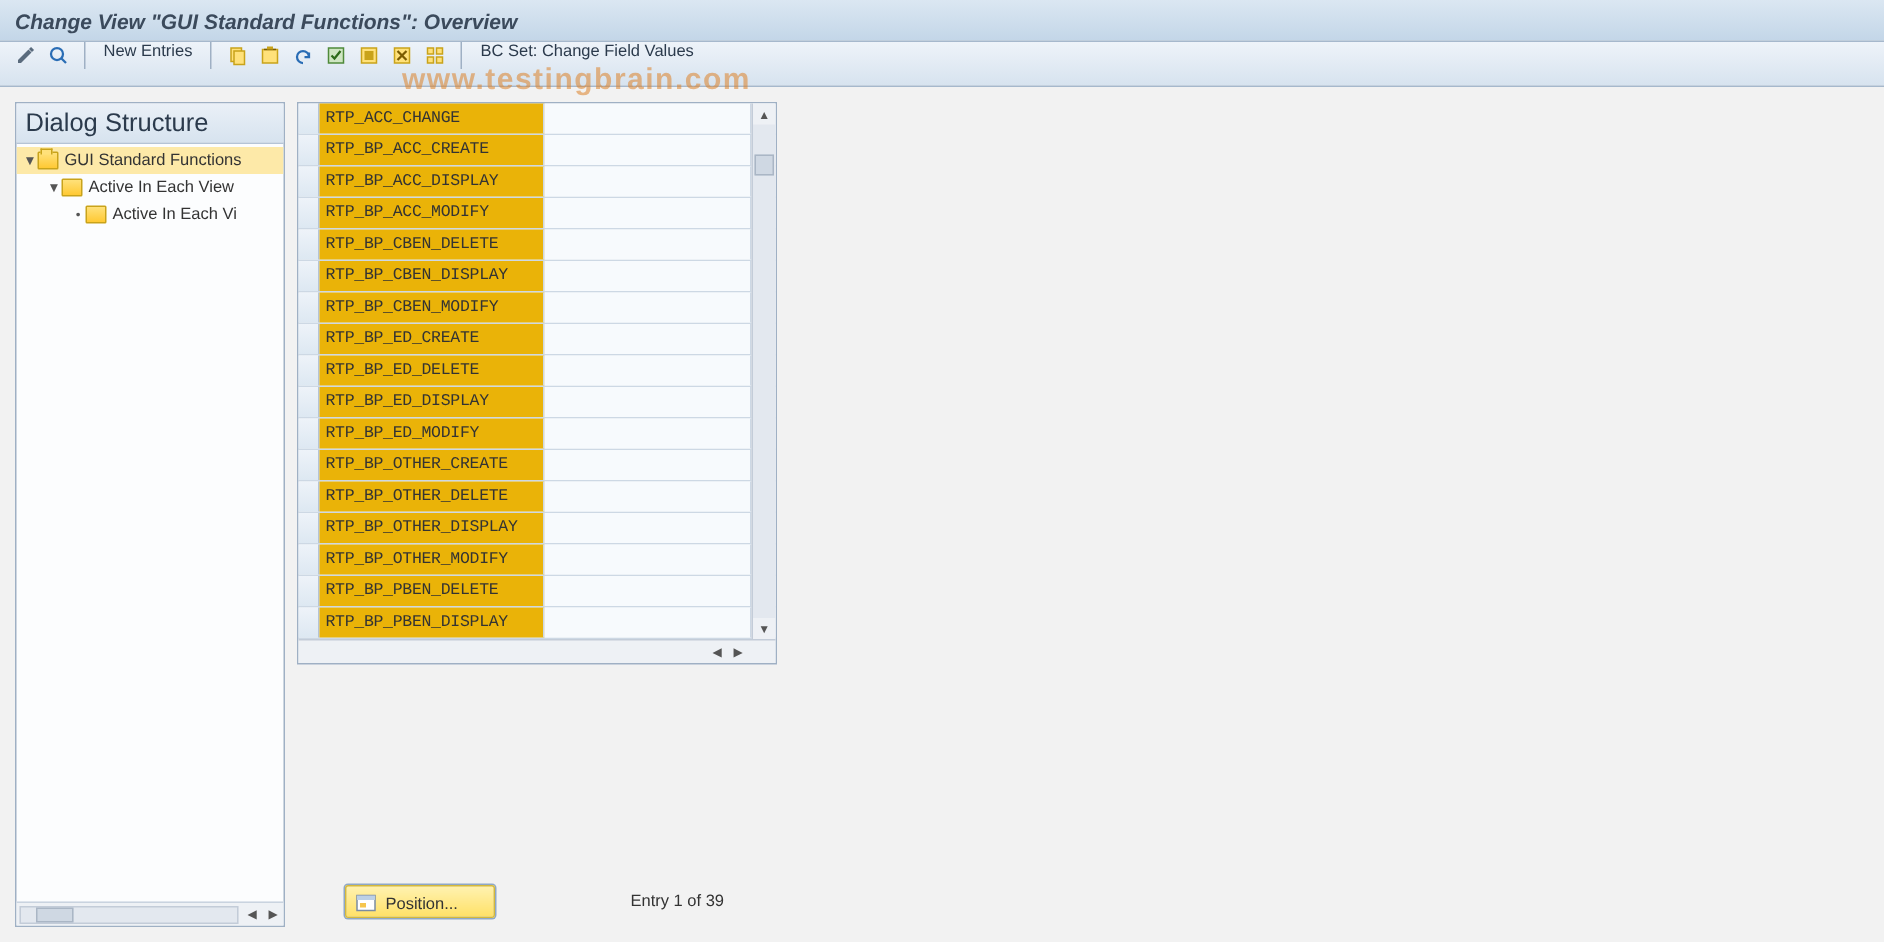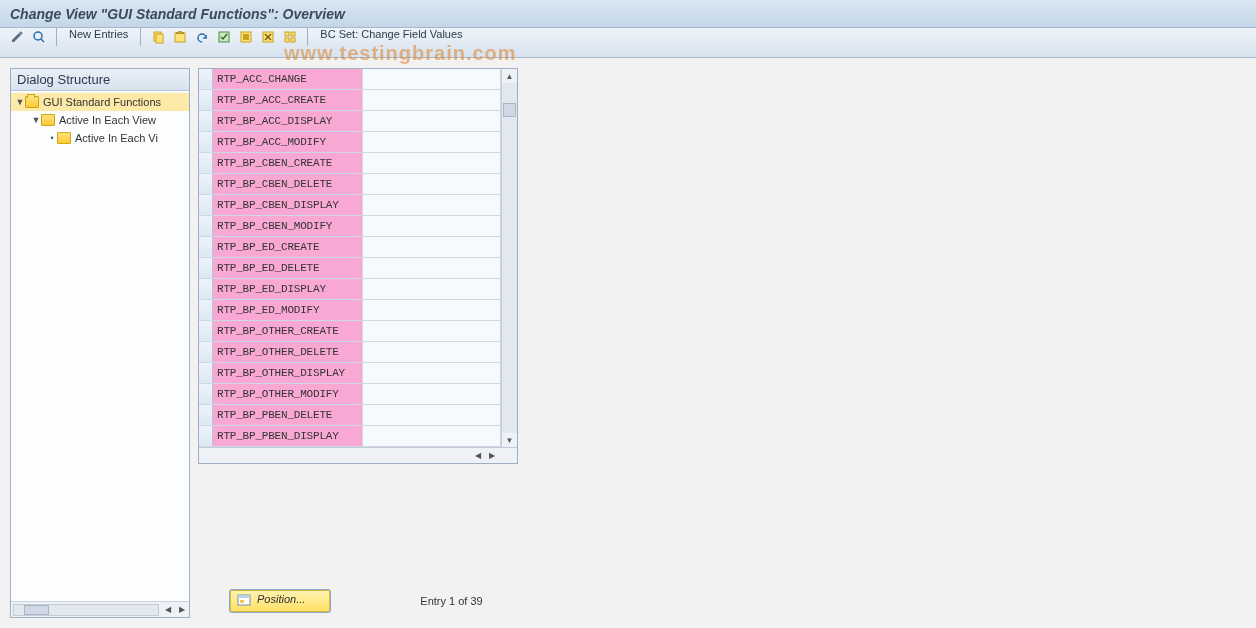--- a/index.html
+++ b/index.html
@@ -63,21 +63,21 @@
     border: 1px solid #9fb0c4;
     background: #fcfdfe;
     display: flex;
     flex-direction: column;
     position: relative;
   }
   .tree-header {
     background: linear-gradient(#eaf0f7,#d7e3ef);
     border-bottom: 1px solid #b5c4d6;
     padding: 3px 6px;
-    font-size: 13px;
+    font-size: 17px;
     color: #2b3a4c;
   }
   .tree-body { flex:1; overflow:hidden; padding:2px 0; }
   .tree-row {
     display:flex;
     align-items:center;
     height:18px;
     padding-left:4px;
     white-space:nowrap;
     cursor:pointer;
@@ -142,21 +142,21 @@
     width:14px;
     background:linear-gradient(#eef3f9,#dde8f2);
     border-right:1px solid #b5c4d6;
     cursor:pointer;
   }
   .trow .tc{
     border-right:1px solid #cdd8e4;
     padding:0 4px;
     display:flex;align-items:center;
     font-size:11px;
-    background:#f9a8d4;
+    background:#eab308;
     color:#333;
     font-family:"Courier New",monospace;
     letter-spacing:-0.2px;
   }
   .trow .tc.fc{width:150px;}
   .trow .tc.ft{flex:1;background:#f7fafd;}
   .trow .tvs{width:16px;background:#eef1f5;border-left:1px solid #c3ccd8;}
   .vscroll{
     position:absolute;right:0;top:0;bottom:0;width:16px;
     background:#eef1f5;border-left:1px solid #c3ccd8;
@@ -173,36 +173,35 @@
   
   .footer {
     position:absolute;
     left:230px;
     bottom:16px;
     display:flex;
     align-items:center;
     gap:90px;
   }
   .pos-btn{
-    display:flex;align-items:flex-start;gap:6px;
+    display:flex;align-items:flex-end;gap:6px;
     background:linear-gradient(#fff2b0,#ffe168);
     border:1px solid #d6b93a;
     border-radius:2px;
     padding:2px 24px 2px 6px;
     height:22px;
     cursor:pointer;
     box-shadow:0 0 0 1px #8fa8c6;
-    font-style:italic;
   }
   .pos-btn .ic{width:14px;height:14px;}
   .entry-txt{font-size:11px;color:#333;}
   
   .wm{
     position:absolute;
-    top:42px;left:284px;
+    top:42px;left:268px;
     font-size:20px;
     font-weight:bold;
     color:rgba(220,130,40,0.55);
     letter-spacing:1px;
     pointer-events:none;
   }
 </style>
 </head>
 <body>
 
@@ -330,26 +329,20 @@
             <div class="tvs"></div>
           </div>
           <div class="trow">
             <div class="tsel"></div>
             <div class="tc fc">RTP_BP_ACC_MODIFY</div>
             <div class="tc ft"></div>
             <div class="tvs"></div>
           </div>
           <div class="trow">
             <div class="tsel"></div>
-            <div class="tc fc">RTP_BP_CBEN_CREATE</div>
-            <div class="tc ft"></div>
-            <div class="tvs"></div>
-          </div>
-          <div class="trow">
-            <div class="tsel"></div>
             <div class="tc fc">RTP_BP_CBEN_DELETE</div>
             <div class="tc ft"></div>
             <div class="tvs"></div>
           </div>
           <div class="trow">
             <div class="tsel"></div>
             <div class="tc fc">RTP_BP_CBEN_DISPLAY</div>
             <div class="tc ft"></div>
             <div class="tvs"></div>
           </div>

